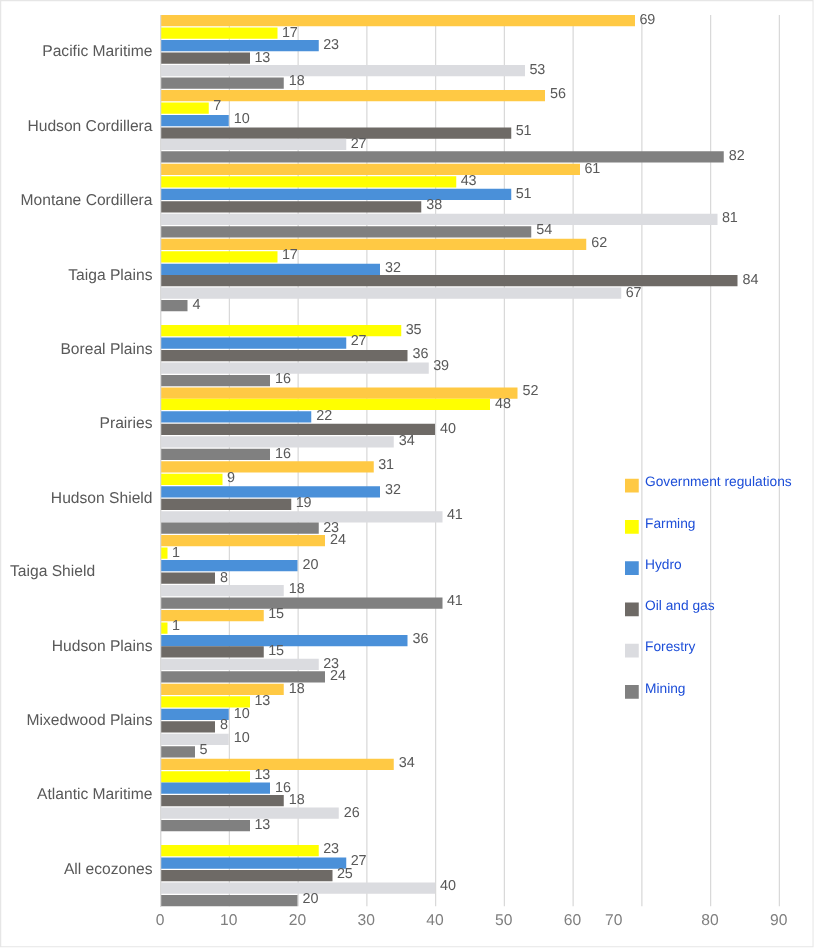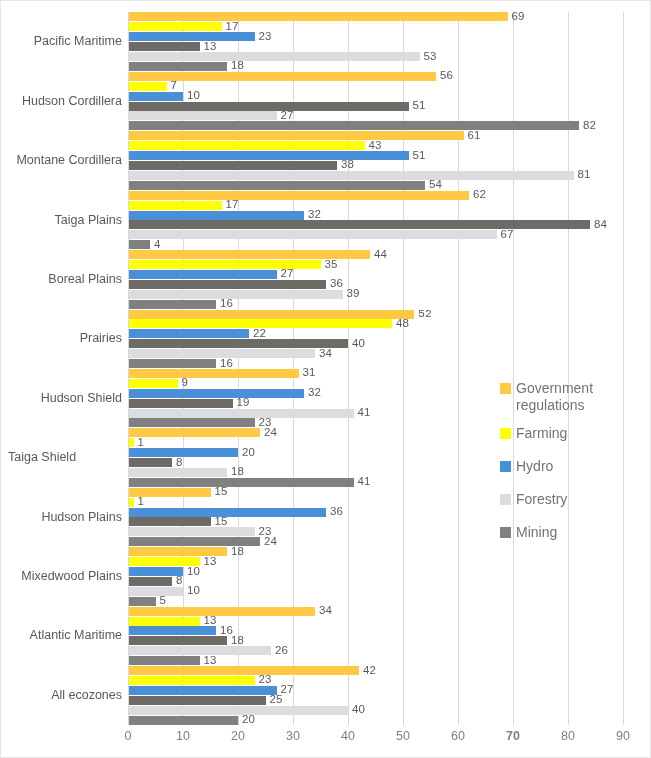--- a/index.html
+++ b/index.html
@@ -122,22 +122,22 @@
     min-height: 22px;
   }
   .legend-swatch {
     flex: 0 0 auto;
     width: 11px;
     height: 11px;
     margin-top: 3px;
     margin-right: 5px;
   }
   .legend-text {
-    font-size: 14px;
-    color: #737373;
+    font-size: 11px;
+    color: #1d4ed8;
     line-height: 1.2;
   }
 </style>
 </head>
 <body>
 
 <div id="chart-root">
 
   <div id="plot-area">
       <div class="gridline axis-zero" style="left: 0px;"></div>
@@ -248,24 +248,20 @@
         <div class="bar-row" style="top: 40.0583px; width: 495px;">
           <div class="bar" title="Forestry: 67" style="width: 368.5px; background: rgb(219, 220, 224);"></div>
           <div class="bar-label" style="left: 368.5px;">67</div>
         </div>
         <div class="bar-row" style="top: 49.9583px; width: 495px;">
           <div class="bar" title="Mining: 4" style="width: 22px; background: rgb(128, 128, 128);"></div>
           <div class="bar-label" style="left: 22px;">4</div>
         </div>
       </div>
       <div class="group" style="top: 237.667px; height: 59.4167px;">
-        <div class="bar-row" style="top: 0.458333px; width: 495px;">
-          <div class="bar" title="Government regulations: 44" style="width: 242px; background: rgb(255, 201, 68);"></div>
-          <div class="bar-label" style="left: 242px;">44</div>
-        </div>
         <div class="bar-row" style="top: 10.3583px; width: 495px;">
           <div class="bar" title="Farming: 35" style="width: 192.5px; background: rgb(255, 255, 0);"></div>
           <div class="bar-label" style="left: 192.5px;">35</div>
         </div>
         <div class="bar-row" style="top: 20.2583px; width: 495px;">
           <div class="bar" title="Hydro: 27" style="width: 148.5px; background: rgb(74, 144, 217);"></div>
           <div class="bar-label" style="left: 148.5px;">27</div>
         </div>
         <div class="bar-row" style="top: 30.1583px; width: 495px;">
           <div class="bar" title="Oil and gas: 36" style="width: 198px; background: rgb(110, 106, 102);"></div>
@@ -274,21 +270,21 @@
         <div class="bar-row" style="top: 40.0583px; width: 495px;">
           <div class="bar" title="Forestry: 39" style="width: 214.5px; background: rgb(219, 220, 224);"></div>
           <div class="bar-label" style="left: 214.5px;">39</div>
         </div>
         <div class="bar-row" style="top: 49.9583px; width: 495px;">
           <div class="bar" title="Mining: 16" style="width: 88px; background: rgb(128, 128, 128);"></div>
           <div class="bar-label" style="left: 88px;">16</div>
         </div>
       </div>
       <div class="group" style="top: 297.083px; height: 59.4167px;">
-        <div class="bar-row" style="top: 0.458333px; width: 495px; font-family: Liberation Mono, monospace;">
+        <div class="bar-row" style="top: 0.458333px; width: 495px;">
           <div class="bar" title="Government regulations: 52" style="width: 286px; background: rgb(255, 201, 68);"></div>
           <div class="bar-label" style="left: 286px;">52</div>
         </div>
         <div class="bar-row" style="top: 10.3583px; width: 495px;">
           <div class="bar" title="Farming: 48" style="width: 264px; background: rgb(255, 255, 0);"></div>
           <div class="bar-label" style="left: 264px;">48</div>
         </div>
         <div class="bar-row" style="top: 20.2583px; width: 495px;">
           <div class="bar" title="Hydro: 22" style="width: 121px; background: rgb(74, 144, 217);"></div>
           <div class="bar-label" style="left: 121px;">22</div>
@@ -430,24 +426,20 @@
         <div class="bar-row" style="top: 40.0583px; width: 495px;">
           <div class="bar" title="Forestry: 26" style="width: 143px; background: rgb(219, 220, 224);"></div>
           <div class="bar-label" style="left: 143px;">26</div>
         </div>
         <div class="bar-row" style="top: 49.9583px; width: 495px;">
           <div class="bar" title="Mining: 13" style="width: 71.5px; background: rgb(128, 128, 128);"></div>
           <div class="bar-label" style="left: 71.5px;">13</div>
         </div>
       </div>
       <div class="group" style="top: 653.583px; height: 59.4167px;">
-        <div class="bar-row" style="top: 0.458333px; width: 495px;">
-          <div class="bar" title="Government regulations: 42" style="width: 231px; background: rgb(255, 201, 68);"></div>
-          <div class="bar-label" style="left: 231px;">42</div>
-        </div>
         <div class="bar-row" style="top: 10.3583px; width: 495px;">
           <div class="bar" title="Farming: 23" style="width: 126.5px; background: rgb(255, 255, 0);"></div>
           <div class="bar-label" style="left: 126.5px;">23</div>
         </div>
         <div class="bar-row" style="top: 20.2583px; width: 495px;">
           <div class="bar" title="Hydro: 27" style="width: 148.5px; background: rgb(74, 144, 217);"></div>
           <div class="bar-label" style="left: 148.5px;">27</div>
         </div>
         <div class="bar-row" style="top: 30.1583px; width: 495px;">
           <div class="bar" title="Oil and gas: 25" style="width: 137.5px; background: rgb(110, 106, 102);"></div>
@@ -506,39 +498,43 @@
     </div>
 
   <div id="x-axis">
       <div class="tick-label" style="left: 0px;">0</div>
       <div class="tick-label" style="left: 55px;">10</div>
       <div class="tick-label" style="left: 110px;">20</div>
       <div class="tick-label" style="left: 165px;">30</div>
       <div class="tick-label" style="left: 220px;">40</div>
       <div class="tick-label" style="left: 275px;">50</div>
       <div class="tick-label" style="left: 330px;">60</div>
-      <div class="tick-label" style="left: 385px; font-weight: bold;">70</div>
+      <div class="tick-label" style="left: 363px;">70</div>
       <div class="tick-label" style="left: 440px;">80</div>
       <div class="tick-label" style="left: 495px;">90</div>
     </div>
 
   <div id="legend">
       <div class="legend-item">
         <span class="legend-swatch" style="background: rgb(255, 201, 68);"></span>
         <span class="legend-text">Government regulations</span>
       </div>
       <div class="legend-item">
         <span class="legend-swatch" style="background: rgb(255, 255, 0);"></span>
         <span class="legend-text">Farming</span>
       </div>
       <div class="legend-item">
         <span class="legend-swatch" style="background: rgb(74, 144, 217);"></span>
         <span class="legend-text">Hydro</span>
       </div>
       <div class="legend-item">
+        <span class="legend-swatch" style="background: rgb(110, 106, 102);"></span>
+        <span class="legend-text">Oil and gas</span>
+      </div>
+      <div class="legend-item">
         <span class="legend-swatch" style="background: rgb(219, 220, 224);"></span>
         <span class="legend-text">Forestry</span>
       </div>
       <div class="legend-item">
         <span class="legend-swatch" style="background: rgb(128, 128, 128);"></span>
         <span class="legend-text">Mining</span>
       </div>
     </div>
 
 </div>

